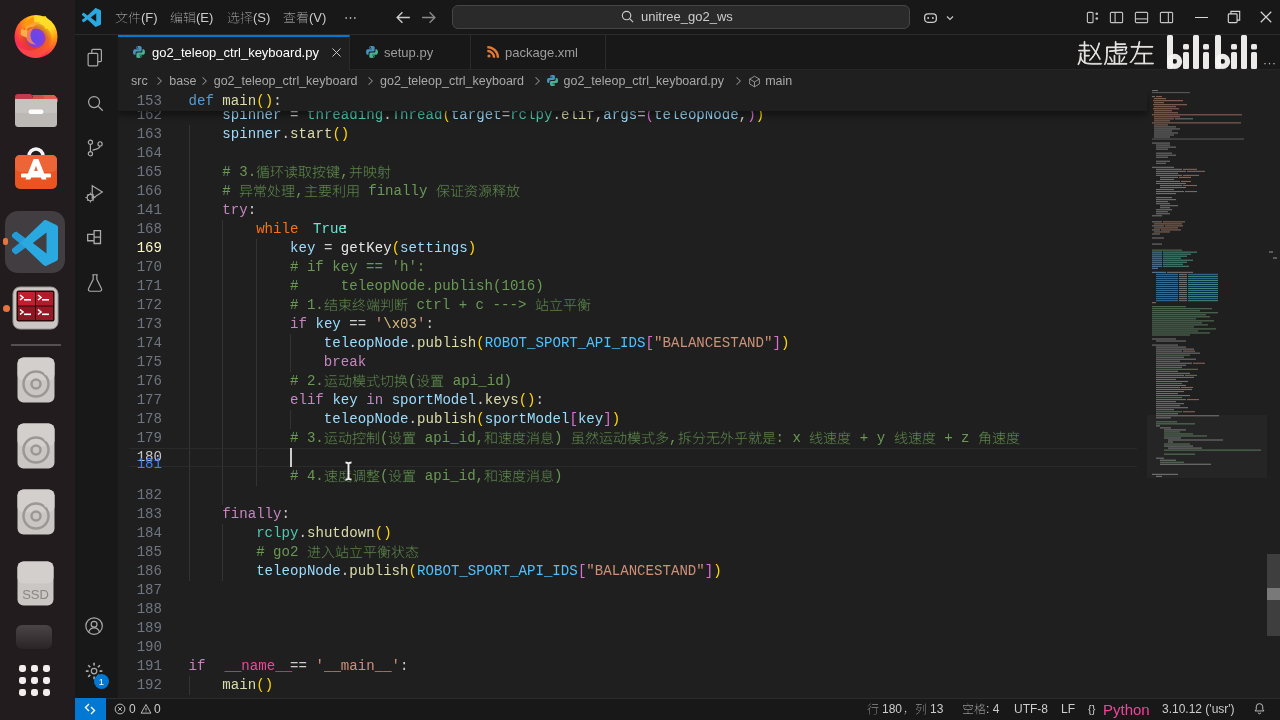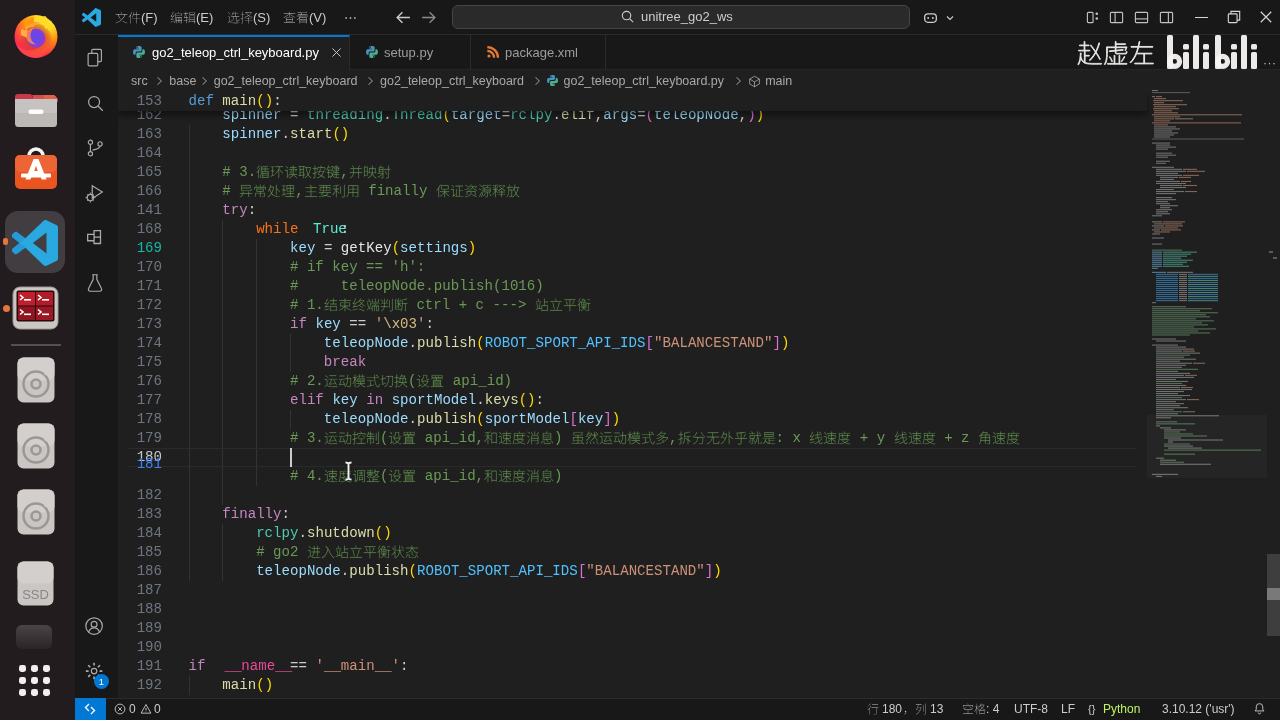--- a/index.html
+++ b/index.html
@@ -141,21 +141,21 @@
     <span style="position:absolute;left:298.55px;top:219.50px;color:#cccccc"> </span>
     <span style="position:absolute;left:313px;top:219.50px;color:#5eead4">True</span>
     <span style="position:absolute;left:340.87px;top:219.50px;color:#cccccc">:</span>
     <span class="ln" style="top:219.50px;color:#6e7681">168</span>
     <span style="position:absolute;left:188.50px;top:238.50px;color:#9CDCFE">            key</span>
     <span style="position:absolute;left:315.48px;top:238.50px;color:#cccccc"> = </span>
     <span style="position:absolute;left:340.87px;top:238.50px;color:#e5e5e5">getKey</span>
     <span style="position:absolute;left:391.66px;top:238.50px;color:#ffd700">(</span>
     <span style="position:absolute;left:400.12px;top:238.50px;color:#9CDCFE">settings</span>
     <span style="position:absolute;left:467.85px;top:238.50px;color:#ffd700">)</span>
-    <span class="ln" style="top:238.50px;color:#14b8a6">169</span>
+    <span class="ln" style="top:238.50px;color:#fef9c3">169</span>
     <span style="position:absolute;left:188.50px;top:257.50px;color:#6A9955">            # if key == 'h':</span>
     <span class="ln" style="top:257.50px;color:#6e7681">170</span>
     <span style="position:absolute;left:188.50px;top:276.50px;color:#6A9955">            #     teleopNode.publish(1016)</span>
     <span class="ln" style="top:276.50px;color:#6e7681">171</span>
     <span style="position:absolute;left:188.50px;top:295.50px;color:#6A9955">            # 1.</span>
     <svg style="position:absolute;left:323.94px;top:295.50px;overflow:visible" width="84.00" height="18.20" fill="#6A9955" stroke="#6A9955" stroke-width="12">
       <use href="#g7ED3" transform="translate(0.00,14.20) scale(0.01400,-0.01400)"></use>
       <use href="#g675F" transform="translate(14.00,14.20) scale(0.01400,-0.01400)"></use>
       <use href="#g7EC8" transform="translate(28.00,14.20) scale(0.01400,-0.01400)"></use>
       <use href="#g7AEF" transform="translate(42.00,14.20) scale(0.01400,-0.01400)"></use>
@@ -777,21 +777,21 @@
   </svg>
 <span class="abs" style="left:930.0px;top:699px;height:21px;line-height:21px;font-size:12px;color:#cccccc;white-space:pre">13</span>
 <svg style="position:absolute;left:962.00px;top:702.50px;overflow:visible" width="24.00" height="16.00" fill="#cccccc">
     <use href="#g7A7A" transform="translate(0.00,10.50) scale(0.01200,-0.01200)"></use>
     <use href="#g683C" transform="translate(12.00,10.50) scale(0.01200,-0.01200)"></use>
   </svg>
 <span class="abs" style="left:986.0px;top:699px;height:21px;line-height:21px;font-size:12px;color:#cccccc;white-space:pre">: 4</span>
 <span class="abs" style="left:1014.0px;top:699px;height:21px;line-height:21px;font-size:12px;color:#cccccc;white-space:pre">UTF-8</span>
 <span class="abs" style="left:1061.0px;top:699px;height:21px;line-height:21px;font-size:12px;color:#cccccc;white-space:pre">LF</span>
 <span class="abs" style="left:1088.0px;top:699px;height:21px;line-height:21px;font-size:11px;color:#cccccc;white-space:pre">{}</span>
-<span class="abs" style="left:1103.0px;top:699px;height:21px;line-height:21px;font-size:12px;color:#bef264;white-space:pre">Python</span>
+<span class="abs" style="left:1103.0px;top:699px;height:21px;line-height:21px;font-size:15px;color:#ec4899;white-space:pre">Python</span>
 <span class="abs" style="left:1162.0px;top:699px;height:21px;line-height:21px;font-size:12px;color:#cccccc;white-space:pre">3.10.12 ('usr')</span>
 <svg class="abs" style="left:1253px;top:702px" width="13" height="13" viewBox="0 0 16 16" fill="none" stroke="#cccccc" stroke-width="1.1">
     <path d="M8 2a4 4 0 0 1 4 4v3l1.5 2h-11L4 9V6a4 4 0 0 1 4-4zM6.5 13a1.5 1.5 0 0 0 3 0"></path>
   </svg>
 <div class="abs" style="left:0;top:0;width:75px;height:720px;background:#221c1f"></div>
 <svg class="abs" style="left:12px;top:11px" width="48" height="49" viewBox="0 0 48 48">
 <defs>
 <radialGradient id="ffA" cx="0.72" cy="0.12" r="1.05">
         <stop offset="0" stop-color="#ffe226"></stop>
         <stop offset="0.22" stop-color="#ffdb27"></stop>

